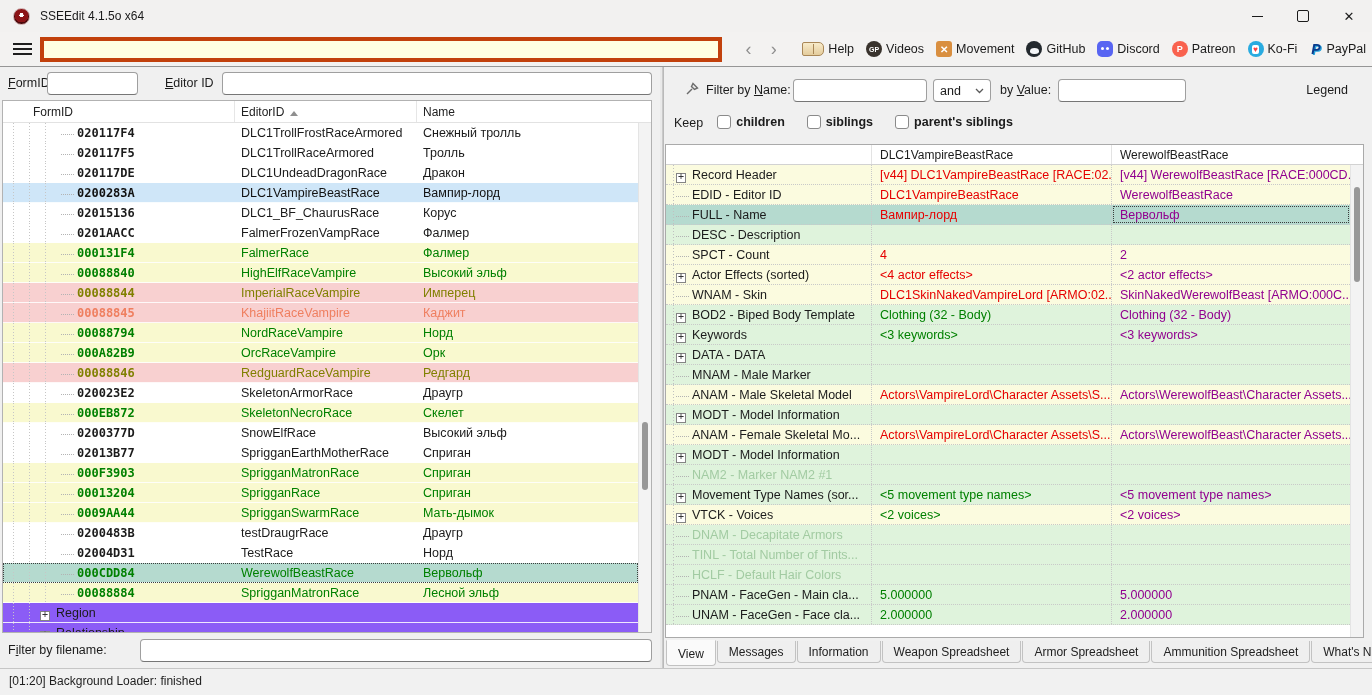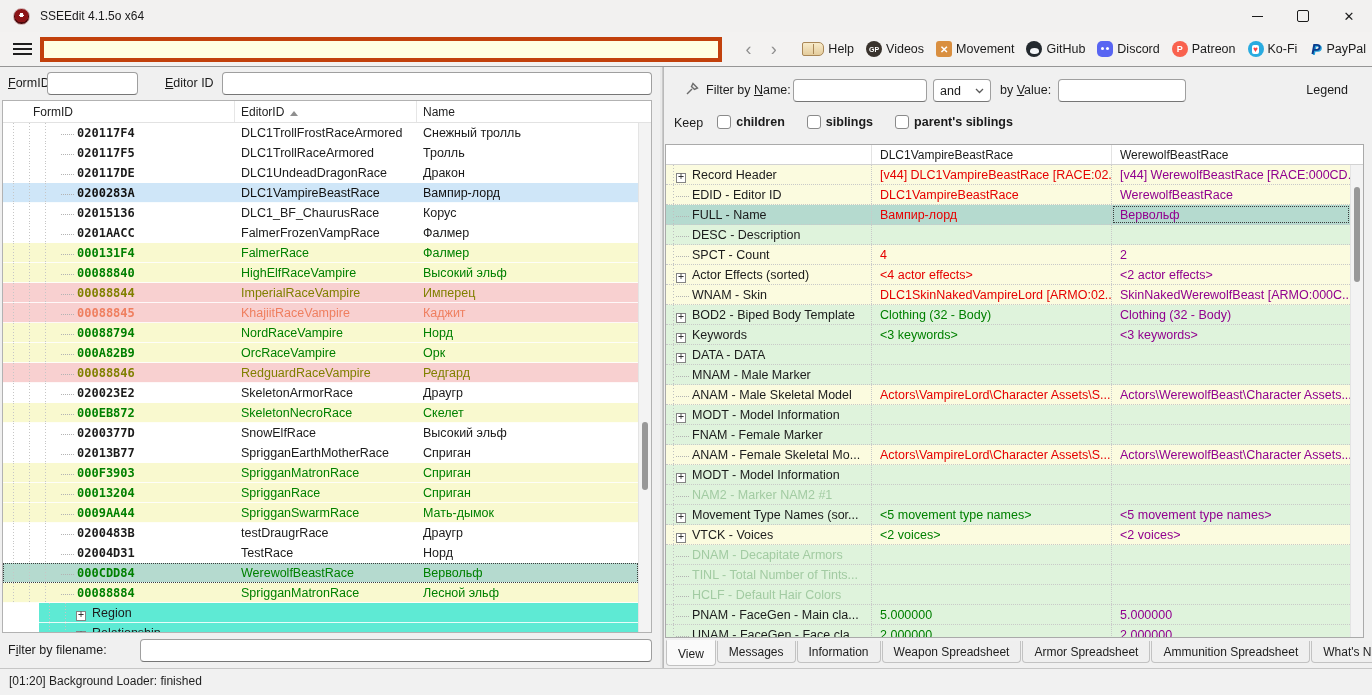--- a/index.html
+++ b/index.html
@@ -71,21 +71,21 @@
   .lc-edit { width:182px; padding-left:6px; }
   .lc-name { flex:1; padding-left:6px; }
   .dash { display:inline-block; width:13px; height:3px; border-top:1px dotted #b3b3b3; margin-right:3px; }
   .formid { font-family:"DejaVu Sans Mono",monospace; font-weight:700; font-size:12px; letter-spacing:0; }
   .s-plain { background:#fff; color:#1b1b1b; }
   .s-yellow { background:#f9f9cf; color:#008000; }
   .s-pink-olive { background:#f8d0d0; color:#808000; }
   .s-pink-coral { background:#f8d0d0; color:#ef7f60; }
   .s-selected-blue { background:#cfe6f8; color:#111; }
   .s-selected-teal { background:#b5dacf; color:#008000; outline:1px dotted #3c3c3c; outline-offset:-1px; }
-  .tree-node { background:#5eead4; color:#1b1b1b;margin-left:36px; }
+  .tree-node { background:#8b5cf6; color:#1b1b1b; }
   .tree-node .lc-form { width:100%; padding-left:37px;
      background-image:repeating-linear-gradient(#c6c6c6 0 1px, transparent 1px 3px),repeating-linear-gradient(#c6c6c6 0 1px, transparent 1px 3px);
      background-size:1px 100%,1px 100%; background-position:10px 0,26px 0; background-repeat:no-repeat; }
   .exp { display:inline-flex; width:10px; height:10px; border:1px solid #848484; background:#fff; color:#333;
      align-items:center; justify-content:center; font-size:10px; line-height:8px; margin-right:6px; vertical-align:-1px; }
   .exp::before { content:"+"; margin-top:-1px; font-family:"DejaVu Sans Mono",monospace; }
   #left-scrollbar { position:absolute; right:0; top:22px; bottom:0; width:13px; background:#f3f3f3; border-left:1px solid #e4e4e4; }
   #left-thumb { position:absolute; left:3px; width:6px; border-radius:3px; background:#989898; top:299px; height:68px; }
   #filename-row { position:absolute; left:0; top:569px; width:660px; height:30px; }
 
@@ -451,25 +451,20 @@
             <div class="rrow bg-yellow">
               <div class="rc rc-label"><span class="dash"></span><span>ANAM - Male Skeletal Model</span></div>
               <div class="rc rc-c1 c-red">Actors\VampireLord\Character Assets\S...</div>
               <div class="rc rc-c2 c-purple">Actors\WerewolfBeast\Character Assets...</div>
             </div>
             <div class="rrow bg-green">
               <div class="rc rc-label"><span class="exp"></span><span>MODT - Model Information</span></div>
               <div class="rc rc-c1"></div>
               <div class="rc rc-c2"></div>
             </div>
-            <div class="rrow bg-green">
-              <div class="rc rc-label"><span class="dash"></span><span>FNAM - Female Marker</span></div>
-              <div class="rc rc-c1"></div>
-              <div class="rc rc-c2"></div>
-            </div>
             <div class="rrow bg-yellow">
               <div class="rc rc-label"><span class="dash"></span><span>ANAM - Female Skeletal Mo...</span></div>
               <div class="rc rc-c1 c-red">Actors\VampireLord\Character Assets\S...</div>
               <div class="rc rc-c2 c-purple">Actors\WerewolfBeast\Character Assets...</div>
             </div>
             <div class="rrow bg-green">
               <div class="rc rc-label"><span class="exp"></span><span>MODT - Model Information</span></div>
               <div class="rc rc-c1"></div>
               <div class="rc rc-c2"></div>
             </div>

